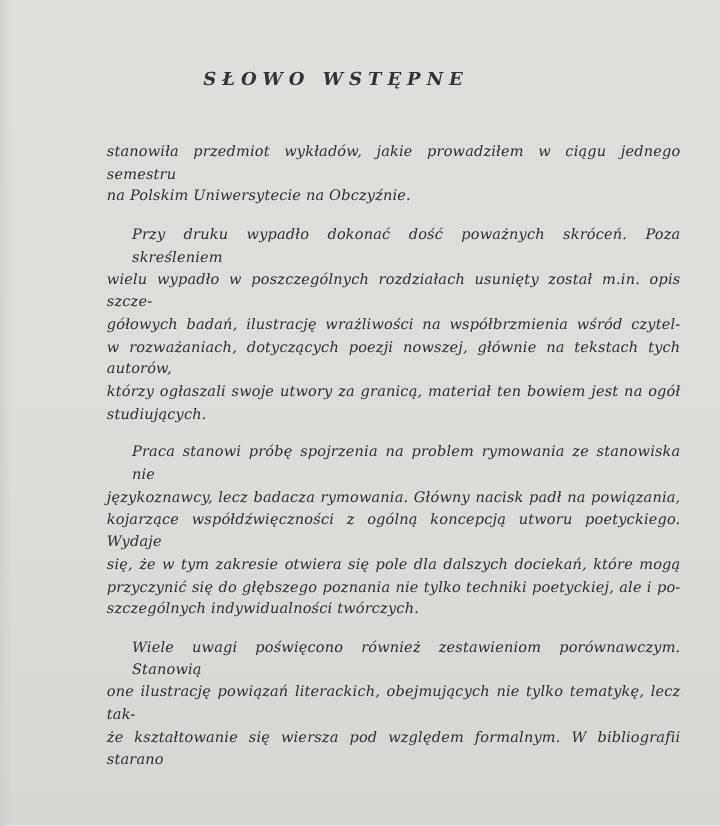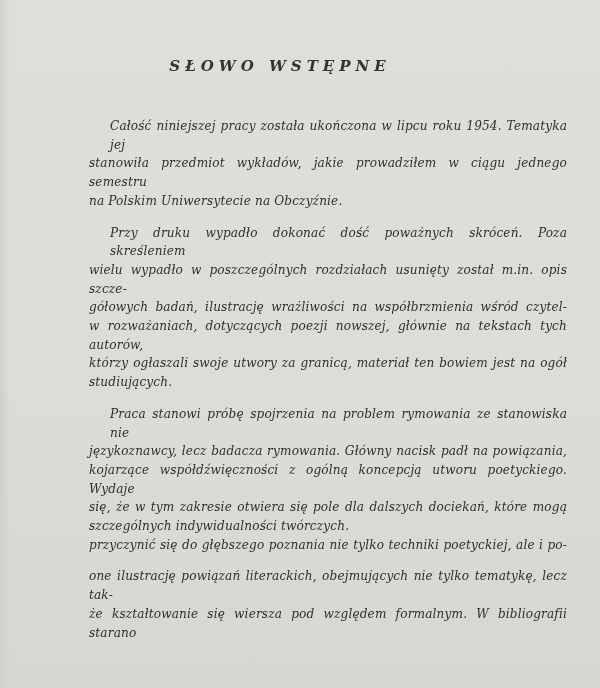--- a/index.html
+++ b/index.html
@@ -41,39 +41,39 @@
   </style>
 </head>
 <body>
 
 <div class="page-shadow"></div>
 
 <h1 class="title">SŁOWO WSTĘPNE</h1>
 
 <div class="body-text">
   <p class="para">
-    <span class="line first">Całość niniejszej pracy została ukończona w lipcu roku 1954. Tematyka jej</span>
     <span class="line">stanowiła przedmiot wykładów, jakie prowadziłem w ciągu jednego semestru</span>
     <span class="line last">na Polskim Uniwersytecie na Obczyźnie.</span>
   </p>
   <p class="para">
     <span class="line first">Przy druku wypadło dokonać dość poważnych skróceń. Poza skreśleniem</span>
     <span class="line">wielu wypadło w poszczególnych rozdziałach usunięty został m.in. opis szcze-</span>
     <span class="line">gółowych badań, ilustrację wrażliwości na współbrzmienia wśród czytel-</span>
     <span class="line">w rozważaniach, dotyczących poezji nowszej, głównie na tekstach tych autorów,</span>
     <span class="line">którzy ogłaszali swoje utwory za granicą, materiał ten bowiem jest na ogół</span>
     <span class="line last">studiujących.</span>
   </p>
   <p class="para">
     <span class="line first">Praca stanowi próbę spojrzenia na problem rymowania ze stanowiska nie</span>
     <span class="line">językoznawcy, lecz badacza rymowania. Główny nacisk padł na powiązania,</span>
     <span class="line">kojarzące współdźwięczności z ogólną koncepcją utworu poetyckiego. Wydaje</span>
     <span class="line">się, że w tym zakresie otwiera się pole dla dalszych dociekań, które mogą</span>
+    <span class="line">przyczynić się do głębszego poznania nie tylko techniki poetyckiej, ale i po-</span>
     <span class="line last">szczególnych indywidualności twórczych.</span>
-    <span class="line">przyczynić się do głębszego poznania nie tylko techniki poetyckiej, ale i po-</span>
   </p>
   <p class="para">
+    <span class="line first">Wiele uwagi poświęcono również zestawieniom porównawczym. Stanowią</span>
     <span class="line">one ilustrację powiązań literackich, obejmujących nie tylko tematykę, lecz tak-</span>
     <span class="line">że kształtowanie się wiersza pod względem formalnym. W bibliografii starano</span>
 
   </p>
 
 </div>
 
 </body></html>

